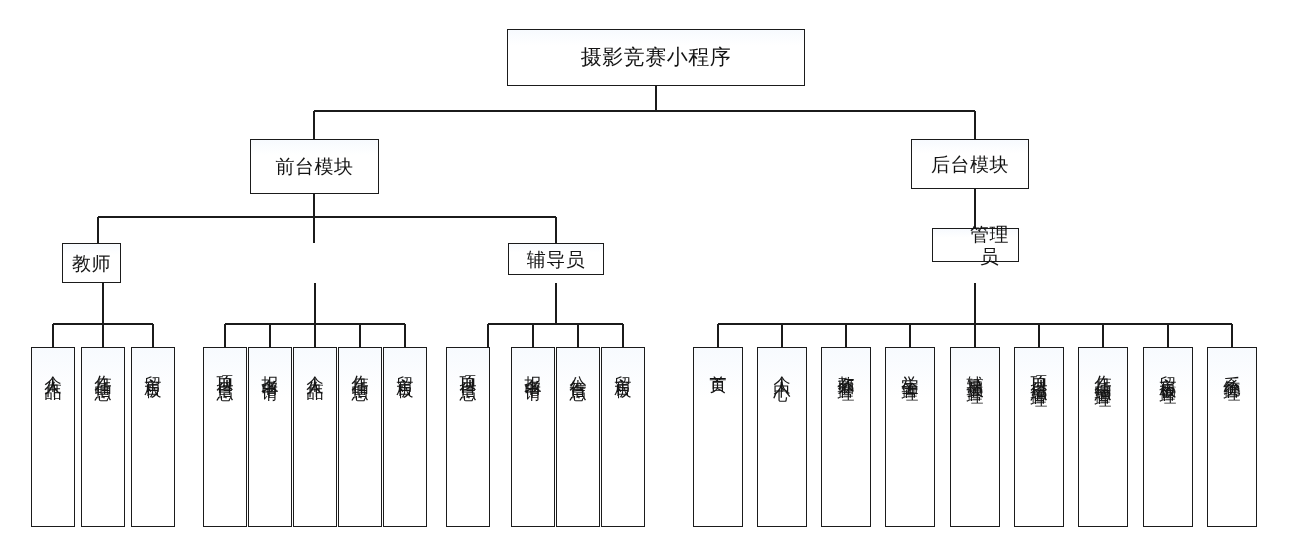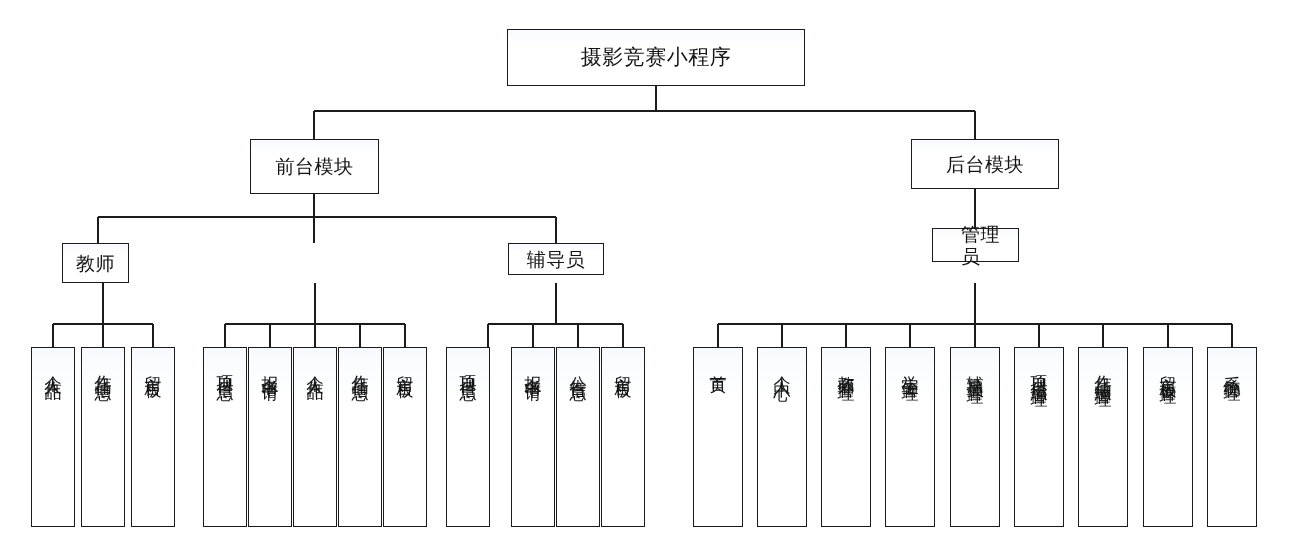--- a/index.html
+++ b/index.html
@@ -32,20 +32,21 @@
     background: linear-gradient(180deg, #f7fafe 0%, #ffffff 28%, #ffffff 100%);
     display: flex;
     align-items: center;
     justify-content: center;
     color: #141414;
     z-index: 2;
   }
   .node .label {
     font-family: "DejaVu Serif", "Liberation Serif", serif;
     line-height: 1.18;
+    text-align: center;
     letter-spacing: 0.5px;
     white-space: pre-line;
   }
   
   .node.h .label {
     font-size: 19px;
   }
   .node.root .label {
     font-size: 21px;
   }
@@ -120,25 +121,25 @@
   </svg>
 
   <div class="node h root" style="left:507px; top:29px; width:298px; height:57px;">
     <span class="label">摄影竞赛小程序</span>
   </div>
 
   <div class="node h" style="left:250px; top:139px; width:129px; height:55px;">
     <span class="label">前台模块</span>
   </div>
 
-  <div class="node h" style="left:911px; top:139px; width:148px; height:50px;">
+  <div class="node h" style="left:911px; top:139px; width:118px; height:50px;">
     <span class="label">后台模块</span>
   </div>
 
-  <div class="node h" style="left:62px; top:243px; width:67px; height:40px;">
+  <div class="node h" style="left:62px; top:243px; width:59px; height:40px;">
     <span class="label">教师</span>
   </div>
 
 
   <div class="node h" style="left:508px; top:243px; width:96px; height:32px;">
     <span class="label">辅导员</span>
   </div>
 
   <div class="node h" style="left:932px; top:228px; width:87px; height:34px;padding-left:28px;">
     <span class="label">管理员</span>

